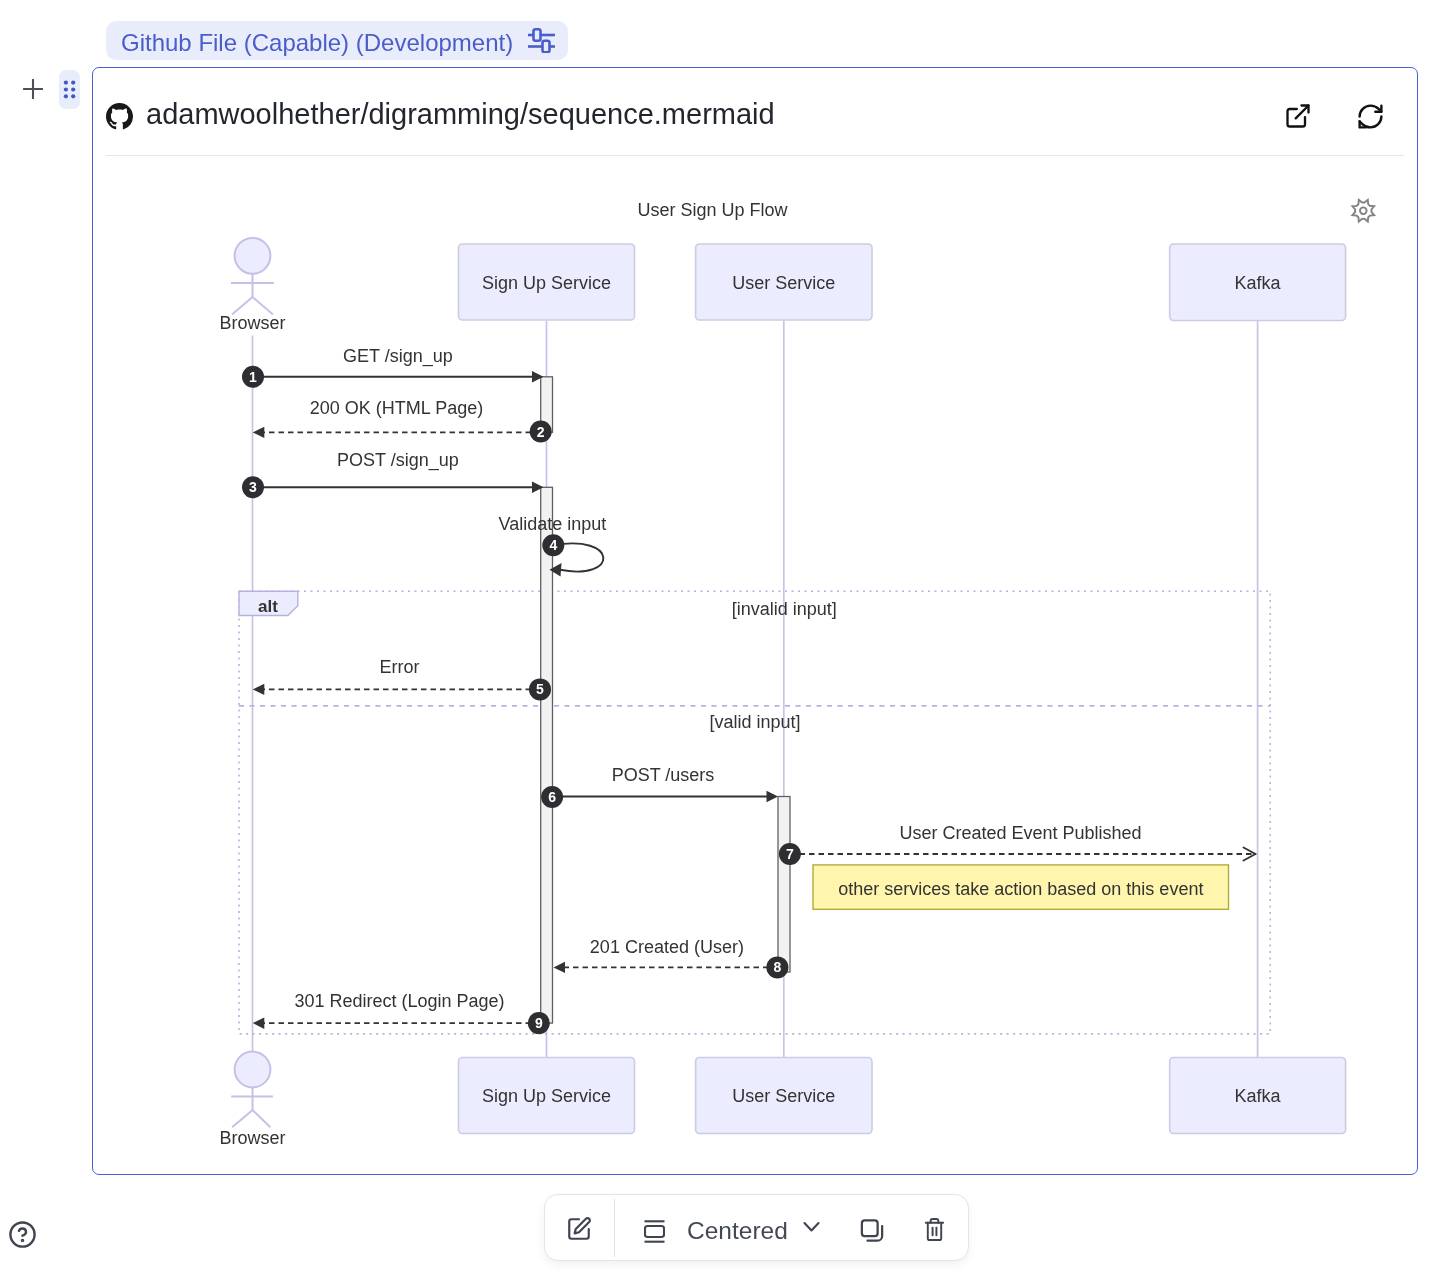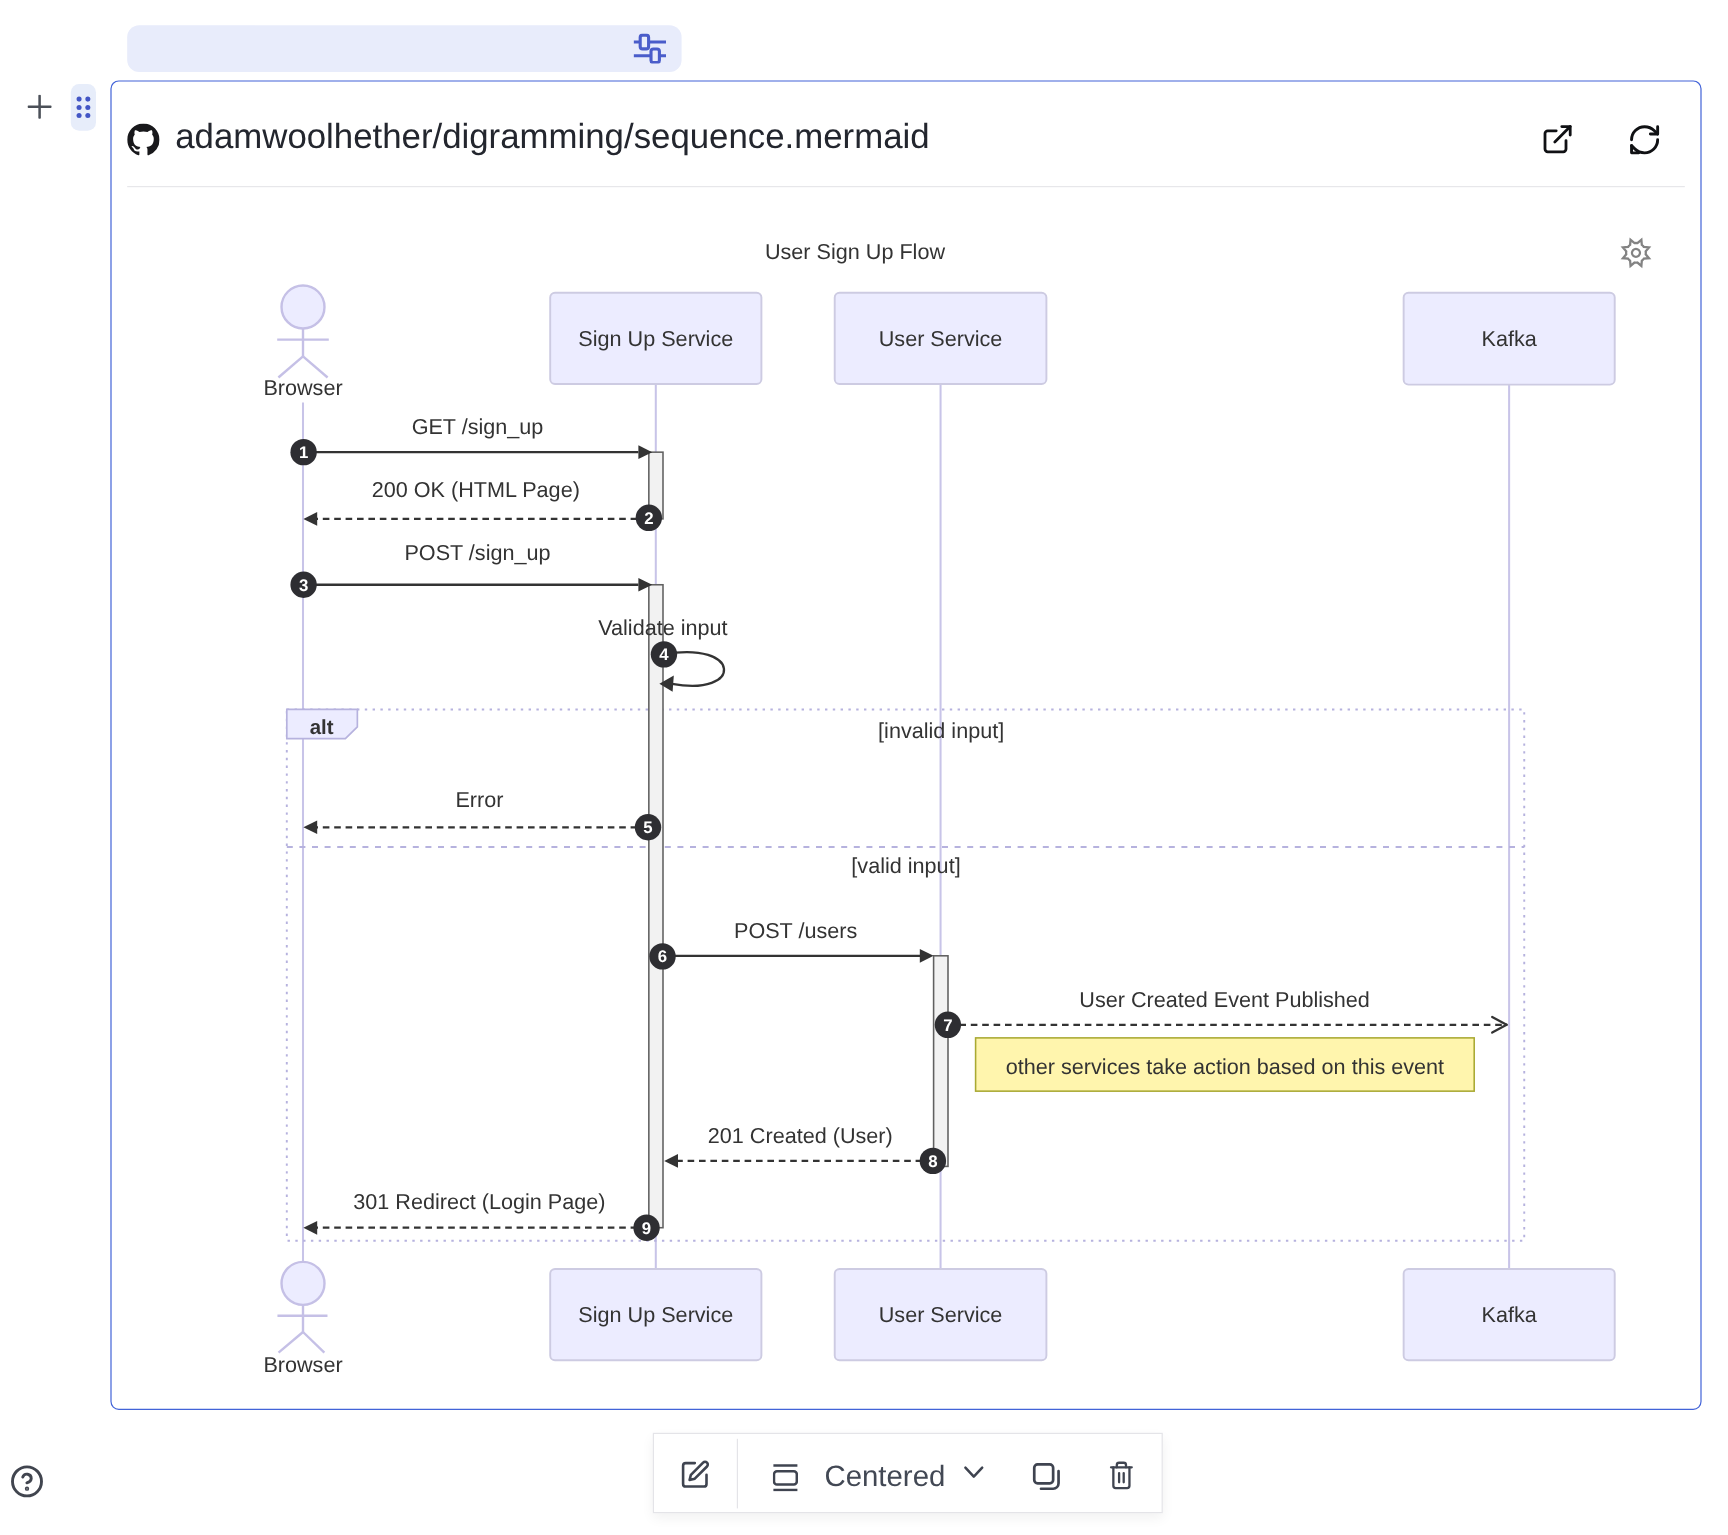--- a/index.html
+++ b/index.html
@@ -9,28 +9,29 @@
   .badge svg{position:absolute;left:422px;top:7px;}
   .plus{position:absolute;left:23px;top:79px;}
   .handle{position:absolute;left:59px;top:70px;width:21px;height:39px;background:#e7edfa;border-radius:7px;}
   .panel{position:absolute;left:92px;top:67px;width:1326px;height:1108px;background:#ffffff;border:1.6px solid #4263d8;border-radius:7px;box-sizing:border-box;}
   .ghlogo{position:absolute;left:106px;top:103px;}
   .path{position:absolute;left:146px;top:98px;font-size:29px;color:#23262e;}
   .hicon{position:absolute;top:102px;}
   .divider{position:absolute;left:106px;top:154.6px;width:1298px;height:1.2px;background:#e7e7ea;}
   .diagram{position:absolute;left:0;top:0;}
   .help{position:absolute;left:7.5px;top:1219.5px;}
-  .toolbar{position:absolute;left:544px;top:1194px;width:425px;height:67px;background:#ffffff;border:1px solid #e4e4e8;border-radius:0;box-shadow:0 4px 10px rgba(0,0,0,0.06);box-sizing:border-box;}
+  .toolbar{position:absolute;left:544px;top:1194px;width:425px;height:67px;background:#ffffff;border:1px solid #e4e4e8;border-radius:14px;box-shadow:0 4px 10px rgba(0,0,0,0.06);box-sizing:border-box;}
   .tb-div{position:absolute;left:69px;top:4px;width:1px;height:58px;background:#e4e4e8;}
   .tb-label{position:absolute;left:142px;top:22px;font-size:24.5px;font-weight:500;color:#424854;}
 </style>
 </head>
 <body>
 
 <div class="badge">
+    <span>Github File (Capable) (Development)</span>
 <svg width="27" height="25" viewBox="0 0 27 25" fill="none" stroke="#4a5dca" stroke-width="2.6">
   <line x1="0" y1="7" x2="27" y2="7"></line>
   <line x1="0" y1="18.5" x2="27" y2="18.5"></line>
   <rect x="5.5" y="1.3" width="7" height="11.4" rx="2" fill="#e8ecfb"></rect>
   <rect x="14.5" y="12.8" width="7" height="11.4" rx="2" fill="#e8ecfb"></rect>
 </svg>
 </div>
 
 <svg class="plus" width="20" height="20" viewBox="0 0 20 20" stroke="#4b5058" stroke-width="2.1" stroke-linecap="round">
   <line x1="10" y1="0.8" x2="10" y2="19.2"></line>

